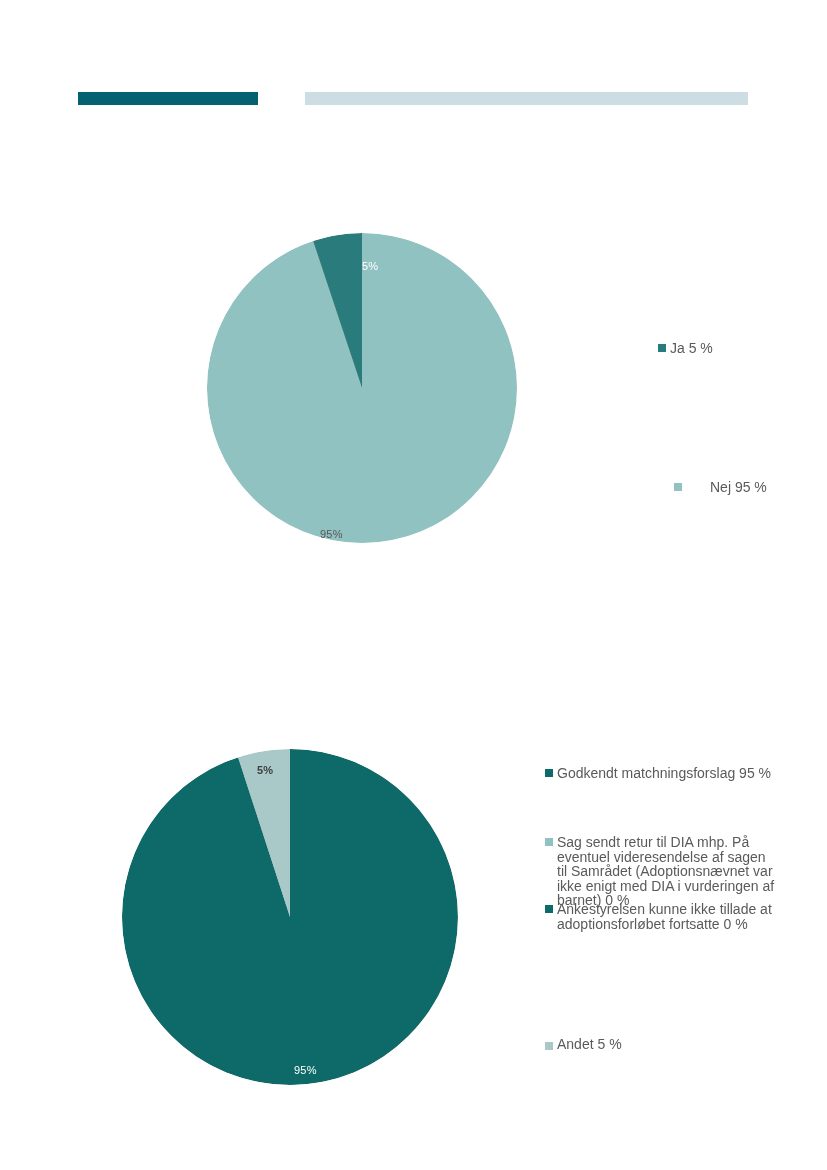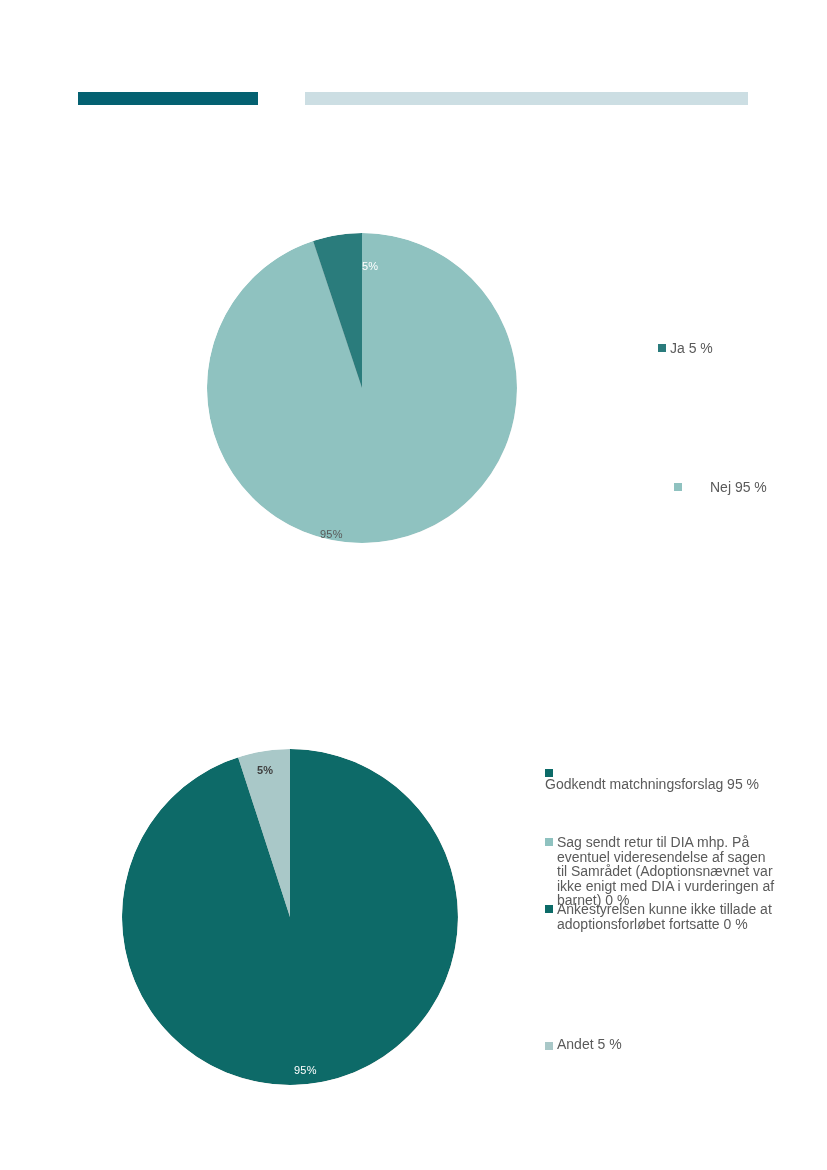--- a/index.html
+++ b/index.html
@@ -122,21 +122,21 @@
         <path d="M 168 168 L 168 0 A 168 168 0 1 1 116.1 8.2 Z" fill="#0c6b68"></path>
 
         <path d="M 168 168 L 116.1 8.2 A 168 168 0 0 1 168 0 Z" fill="#a9c8c8"></path>
       </g>
     </svg>
     <span class="slice-label black-txt" style="left:135px; top:15px;">5%</span>
     <span class="slice-label light-txt" style="left:172px; top:315px;">95%</span>
   </div>
 
   <div class="legend" id="legend-2">
-    <div class="legend-item" style="top:36px; left:0; width:230px;flex-direction:column;">
+    <div class="legend-item" style="top:36px; left:0; width:230px;">
       <span class="legend-swatch" style="background:#0c6b68;"></span>
       <span class="legend-text">Godkendt matchningsforslag 95 %</span>
     </div>
     <div class="legend-item" style="top:105px; left:0; width:230px;">
       <span class="legend-swatch" style="background:#8fc2c0;"></span>
       <span class="legend-text">Sag sendt retur til DIA mhp. På eventuel videresendelse af sagen til Samrådet (Adoptionsnævnet var ikke enigt med DIA i vurderingen af barnet)  0 %</span>
     </div>
     <div class="legend-item" style="top:172px; left:0; width:230px;">
       <span class="legend-swatch" style="background:#0c6b68;"></span>
       <span class="legend-text">Ankestyrelsen kunne ikke tillade at adoptionsforløbet fortsatte 0 %</span>

